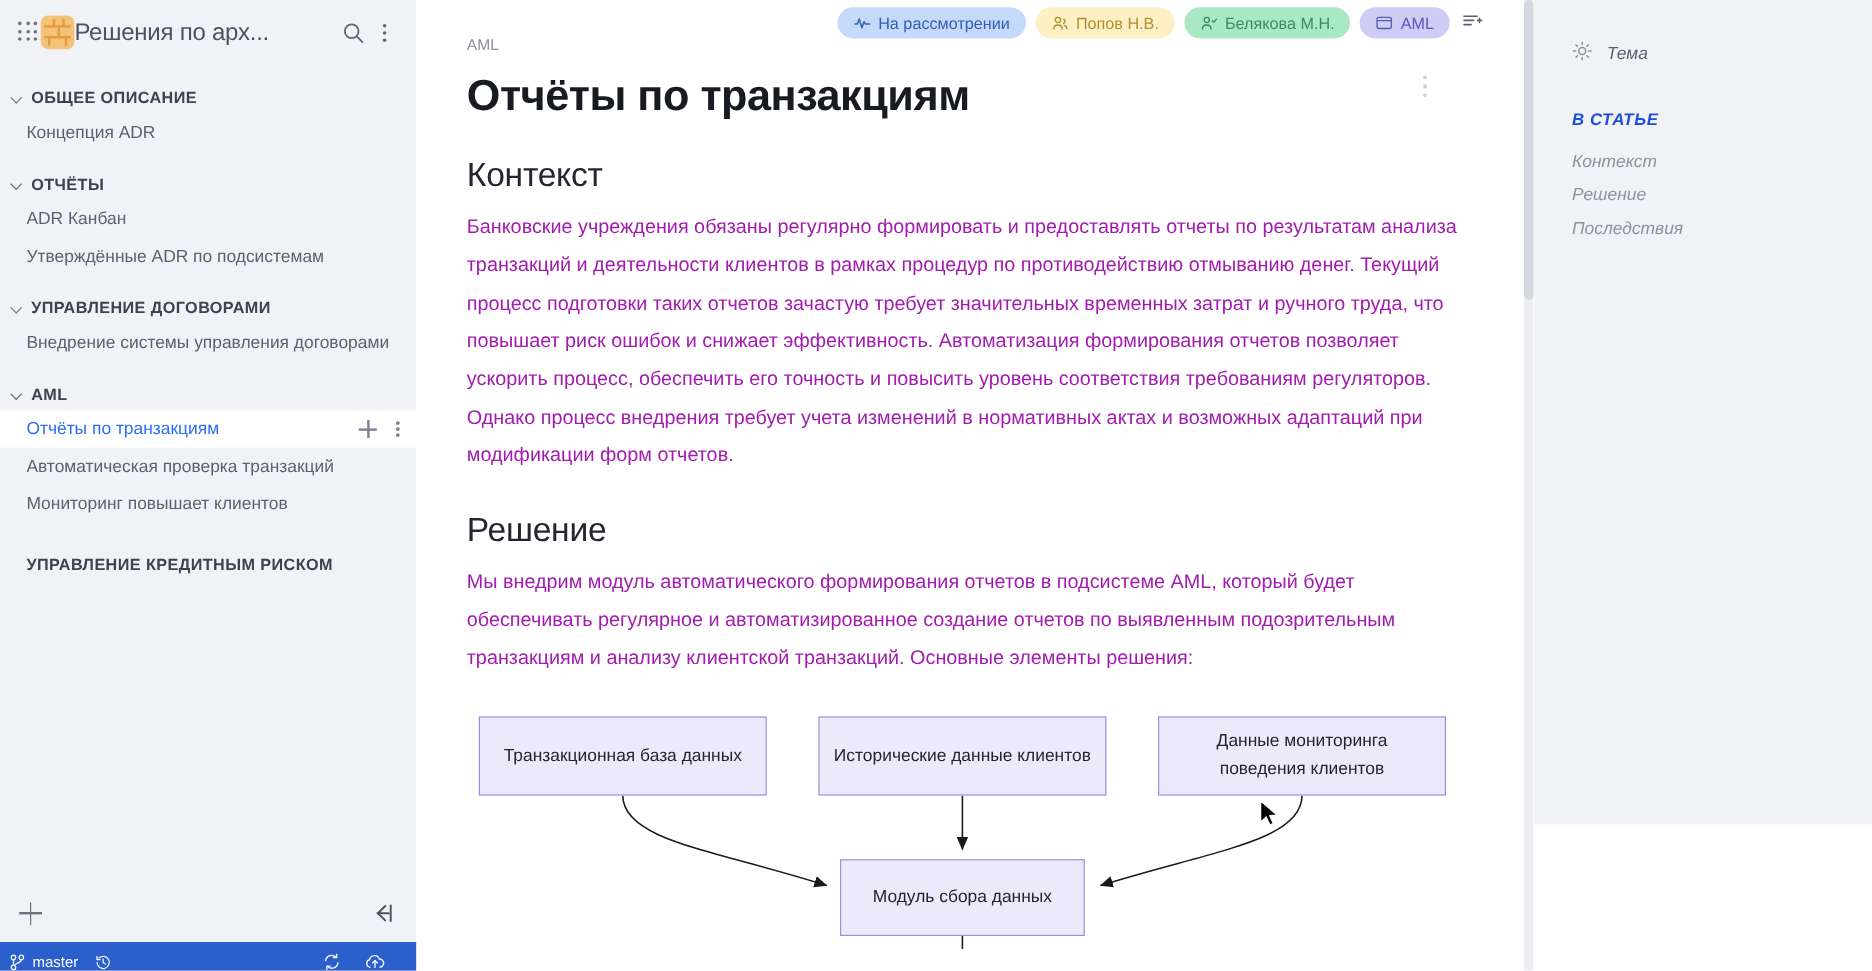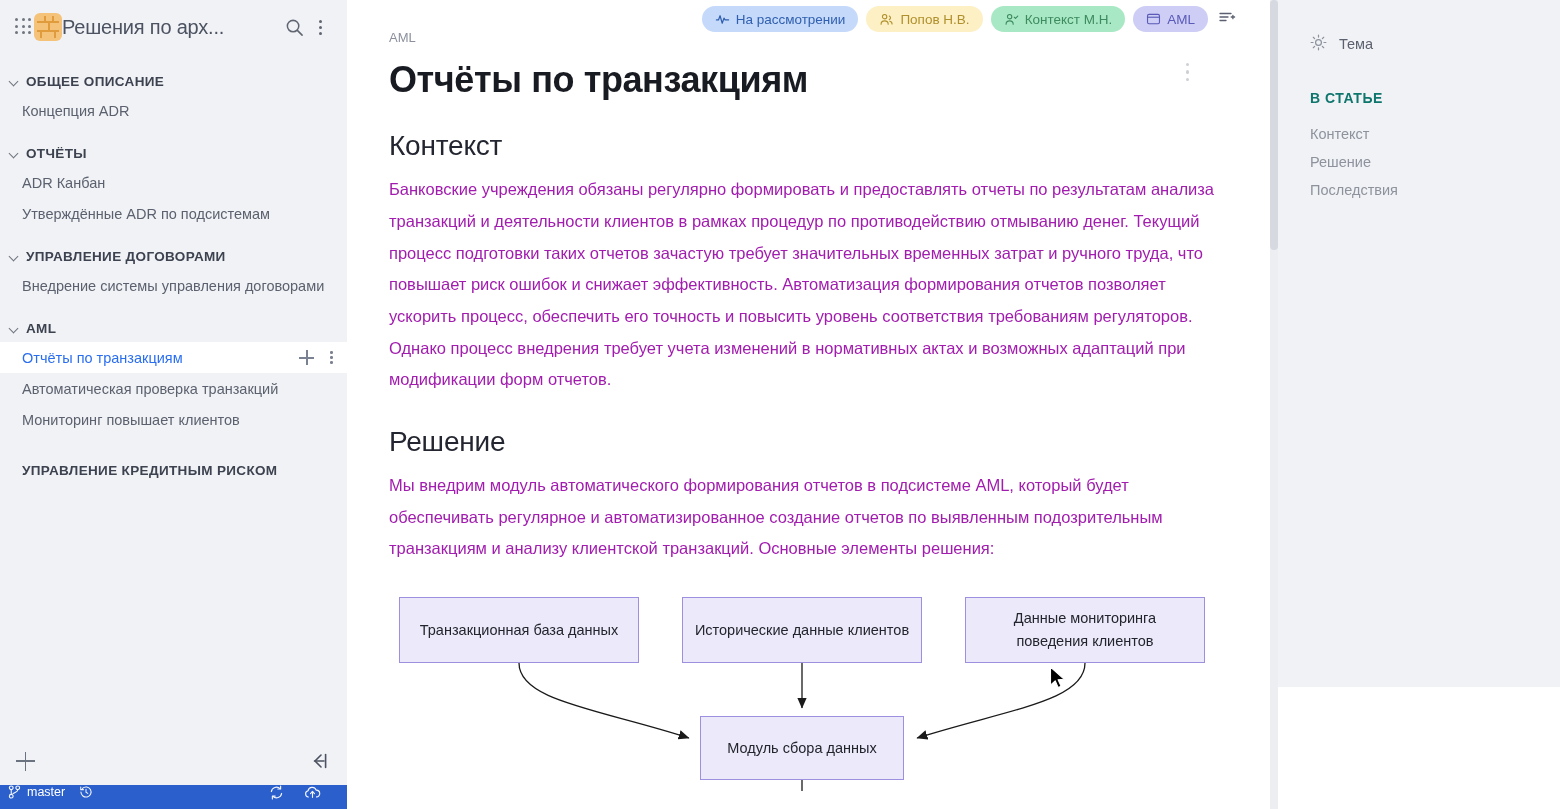--- a/index.html
+++ b/index.html
@@ -106,21 +106,21 @@
   }
   .foot-plus { width: 19px; height: 19px; position: relative; cursor: pointer; }
   .foot-plus::before, .foot-plus::after { content:""; position:absolute; background:#6b7280; }
   .foot-plus::before { left:0; top:8.7px; width:19px; height:1.7px; }
   .foot-plus::after { top:0; left:8.7px; width:1.7px; height:19px; }
 
   .collapse-ico { width: 20px; height: 18px; position: relative; cursor: pointer; color:#4b5261;}
 
   .statusbar {
     height: 24px; background: #2a5fcc; color: #fff;
-    display: flex; align-items: flex-start; font-size: 12.5px;
+    display: flex; align-items: flex-end; font-size: 12.5px;
     padding: 0 26px 0 8px; gap: 6px;
   }
   .statusbar .sp { flex: 1 1 auto; }
   .sb-ico { display:flex; align-items:center; justify-content:center; cursor:pointer; opacity:.95;}
 
   
   .main {
     flex: 1 1 auto; height: 809px; background: #ffffff;
     position: relative; overflow: hidden;
   }
@@ -188,28 +188,28 @@
     background: #eceef2;
   }
   .main-scrollbar .thumb {
     position: absolute; left: 0; top: 0; width: 8px; height: 250px;
     background: #d6d9e0; border-radius: 4px;
   }
 
   
   .rightpanel {
     width: 282px; flex: 0 0 282px; height: 687px;
-    background: #f1f2f5; padding: 34px 16px 0 32px;
+    background: #f1f2f5; padding: 34px 16px 0 32px; font-style: italic;
   }
   .theme-row {
     display: flex; align-items: center; gap: 12px;
     font-size: 14.5px; color: #5b616e; cursor: pointer; margin-bottom: 34px;
   }
   .toc-title {
-    font-size: 14px; font-weight: 700; color: #0f766e;
+    font-size: 14px; font-weight: 700; color: #1d4ed8;
     letter-spacing: 0.5px; margin-bottom: 14px; margin-top: 36px;
   }
   .toc-item {
     font-size: 14.5px; color: #8d929d; padding: 6px 0; cursor: pointer;
   }
 </style>
 </head>
 <body>
 
 <div id="app">
@@ -393,21 +393,21 @@
           </span>
 
           <span class="chip chip-reviewer">
             <span>
               <svg width="15" height="15" viewBox="0 0 16 16" fill="none">
                 <circle cx="6" cy="5" r="2.3" stroke="#3d8b60" stroke-width="1.2"></circle>
                 <path d="M2.2 13c0-2.2 1.7-3.6 3.8-3.6S9.8 10.8 9.8 13" stroke="#3d8b60" stroke-width="1.2" stroke-linecap="round"></path>
                 <path d="M11 5.6l1.3 1.3 2.3-2.6" stroke="#3d8b60" stroke-width="1.2" stroke-linecap="round" stroke-linejoin="round"></path>
               </svg>
             </span>
-            <span>Контекст М.Н.</span>
+            <span>Белякова М.Н.</span>
           </span>
 
           <span class="chip chip-tag">
             <span>
               <svg width="15" height="14" viewBox="0 0 16 15" fill="none">
                 <rect x="1.6" y="2.6" width="12.8" height="10" rx="1.6" stroke="#5a5ab8" stroke-width="1.2"></rect>
                 <path d="M1.6 5.6h12.8" stroke="#5a5ab8" stroke-width="1.2"></path>
               </svg>
             </span>
             <span>AML</span>

